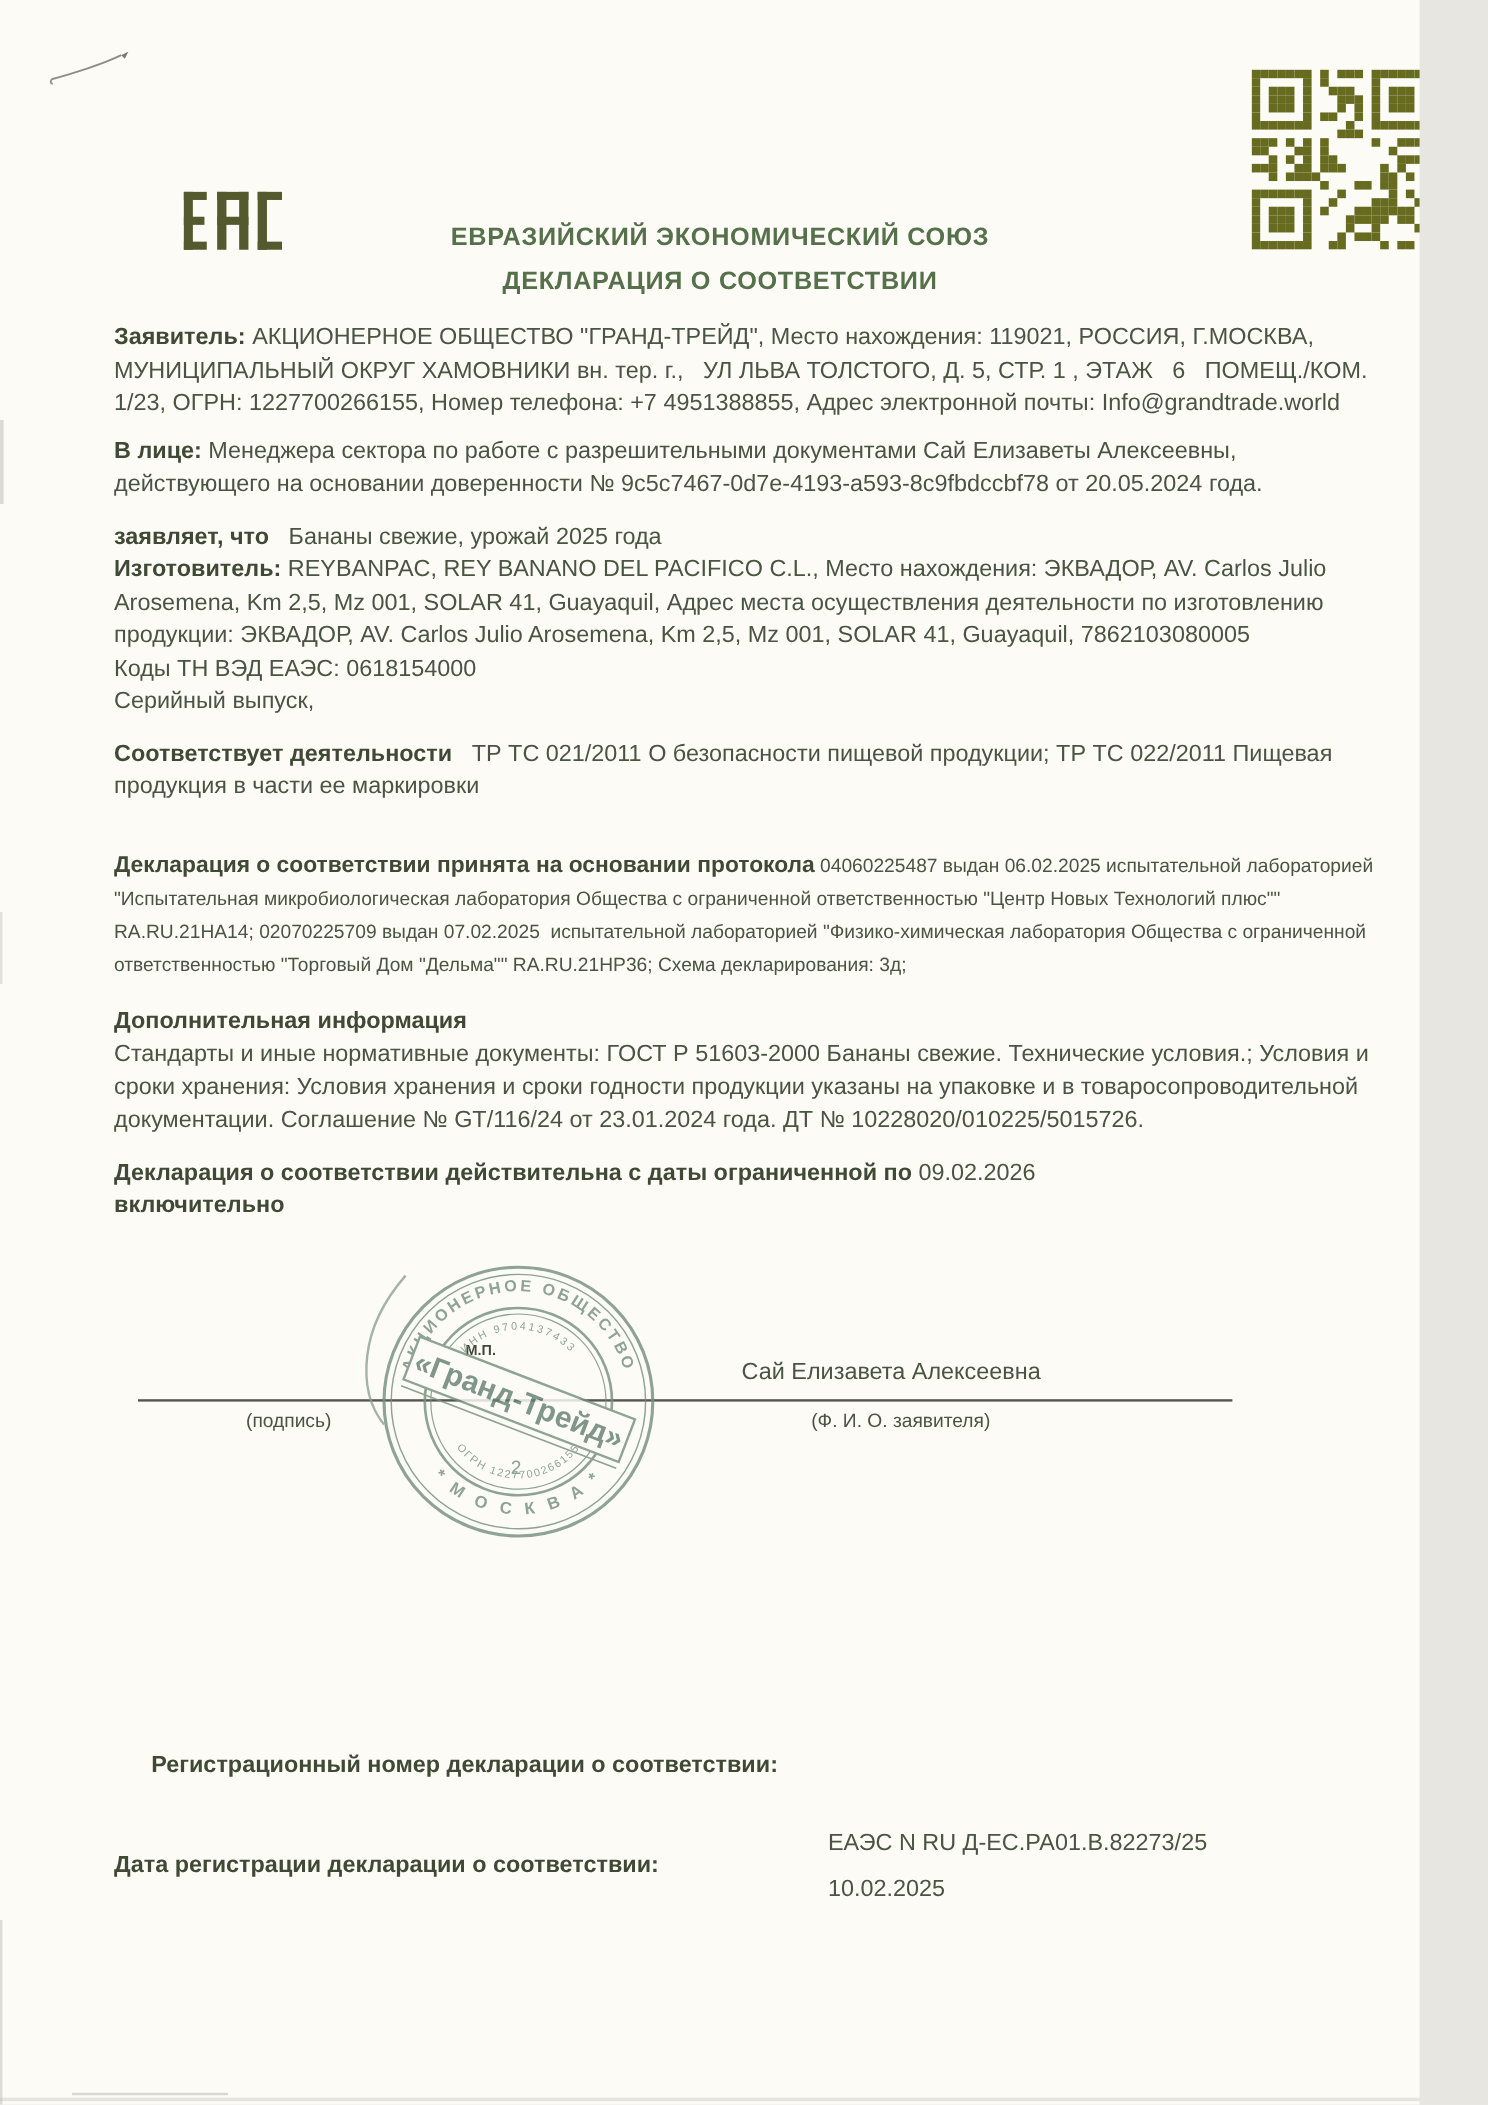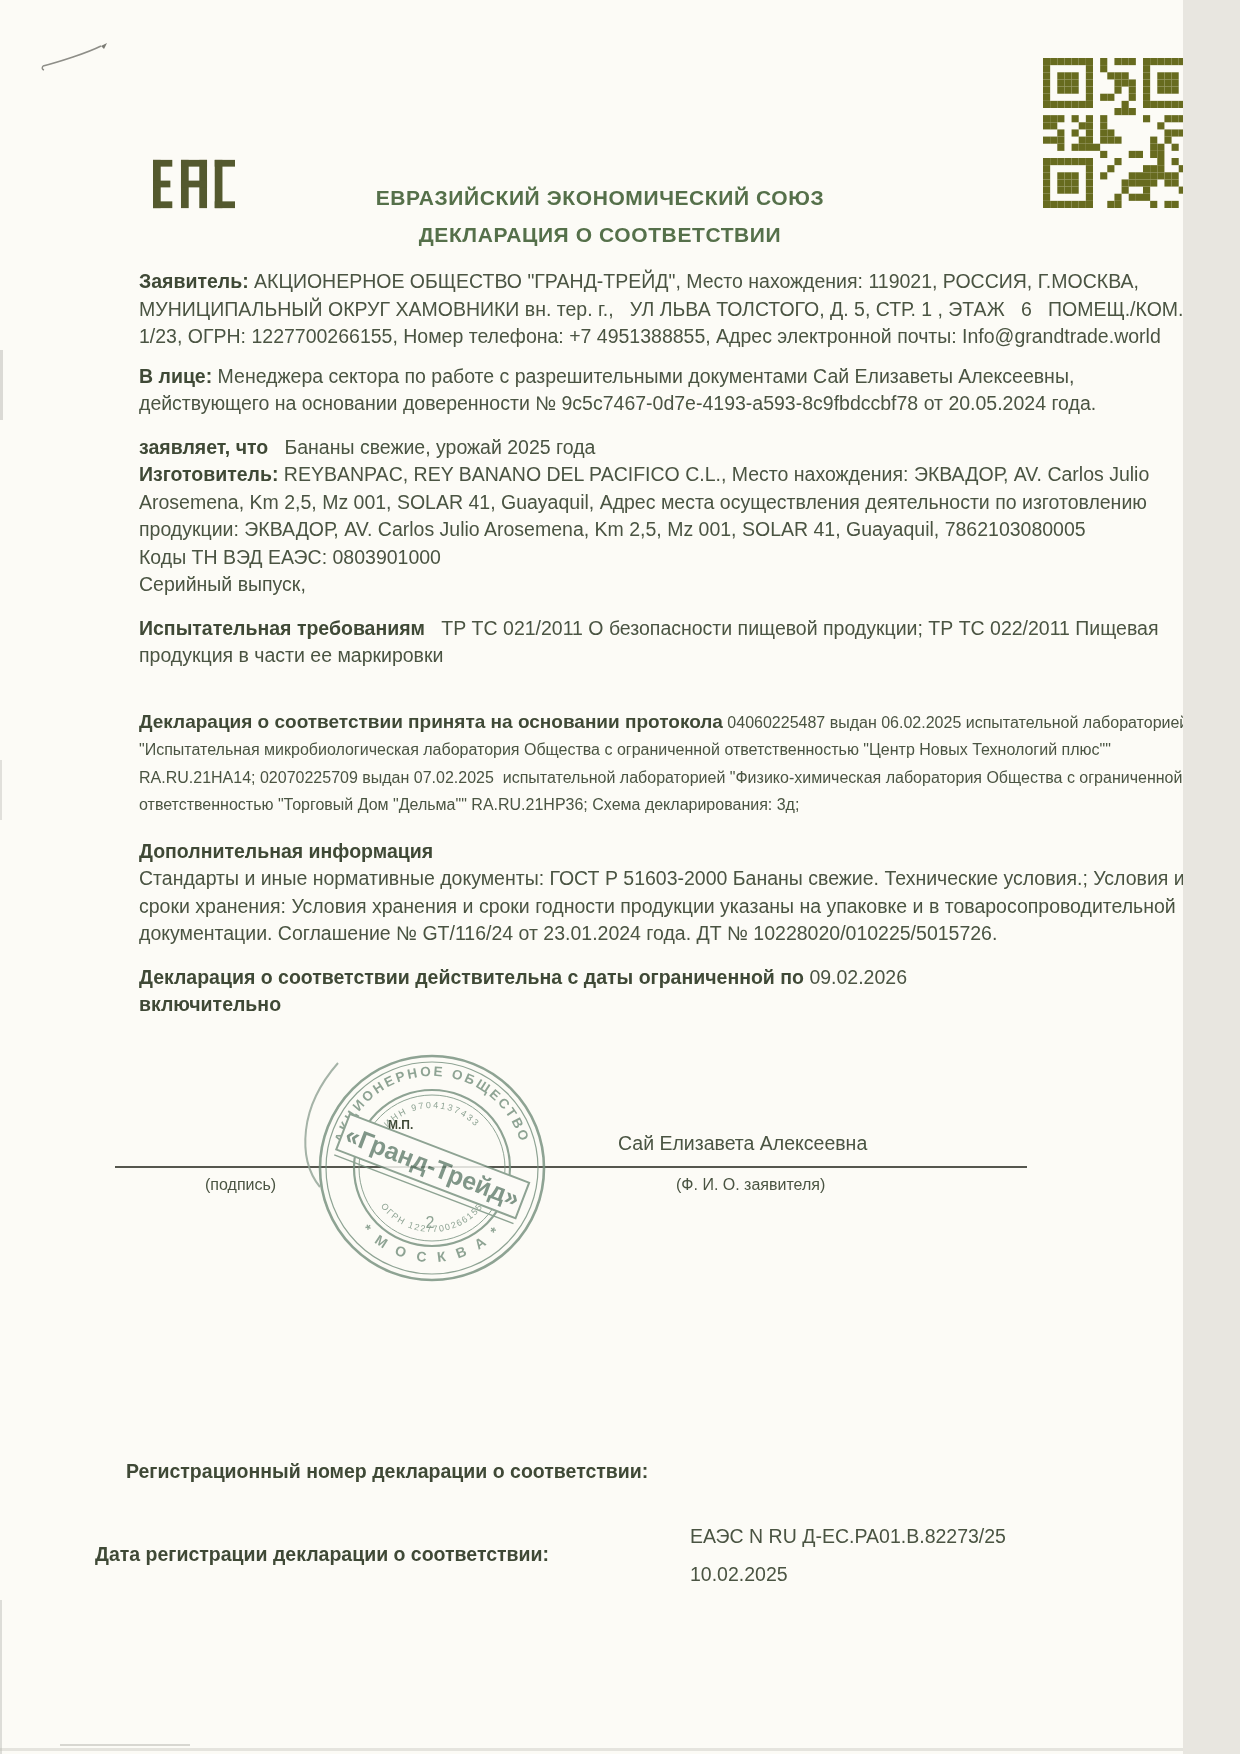--- a/index.html
+++ b/index.html
@@ -8,21 +8,21 @@
     width:1183px;height:1754px;
     background:#fcfbf6;
     font-family:"Liberation Sans","DejaVu Sans",sans-serif;
     color:#4a5442;
     overflow:hidden;
   }
   .abs{position:absolute;}
   .b{font-weight:bold;color:#3f4936;}
   .titles{left:0;top:186px;width:1200px;text-align:center;}
   .title-line{font-weight:bold;font-size:21px;color:#55704a;letter-spacing:.6px;margin-bottom:13px;}
-  .main-col{left:95px;top:268px;width:1058px;font-size:19.5px;line-height:27.5px;margin-left:44px;}
+  .main-col{left:95px;top:268px;width:1058px;font-size:19.5px;line-height:27.5px;}
   .main-col p{margin:0;white-space:pre-wrap;}
   .gap12{margin-top:12px!important;}
   .gap16{margin-top:16px!important;}
   .gap20{margin-top:20px!important;}
   .gap26{margin-top:38px!important;}
   .small{font-size:16px;line-height:25px;}
   .sig-line{left:115px;top:1166px;width:912px;height:2px;background:#55564e;}
   .caption{font-size:16px;color:#4a5442;}
   .footer-label{font-weight:bold;font-size:19.5px;color:#3f4936;}
   .footer-value{font-size:19.5px;color:#4a5442;margin-top:20px;}
@@ -274,24 +274,24 @@
   <div class="abs main-col">
 
     <p><span class="b">Заявитель:</span><span> АКЦИОНЕРНОЕ ОБЩЕСТВО "ГРАНД-ТРЕЙД", Место нахождения: 119021, РОССИЯ, Г.МОСКВА, МУНИЦИПАЛЬНЫЙ ОКРУГ ХАМОВНИКИ вн. тер. г.,   УЛ ЛЬВА ТОЛСТОГО, Д. 5, СТР. 1 , ЭТАЖ   6   ПОМЕЩ./КОМ.   1/23, ОГРН: 1227700266155, Номер телефона: +7 4951388855, Адрес электронной почты: Info@grandtrade.world</span></p>
 
     <p class="gap12"><span class="b">В лице:</span><span> Менеджера сектора по работе с разрешительными документами Сай Елизаветы Алексеевны, действующего на основании доверенности № 9c5c7467-0d7e-4193-a593-8c9fbdccbf78 от 20.05.2024 года.</span></p>
 
     <p class="gap16"><span class="b">заявляет, что</span><span>   Бананы свежие, урожай 2025 года</span></p>
 
     <p><span class="b">Изготовитель:</span><span> REYBANPAC, REY BANANO DEL PACIFICO C.L., Место нахождения: ЭКВАДОР, AV. Carlos Julio Arosemena, Km 2,5, Mz 001, SOLAR 41, Guayaquil, Адрес места осуществления деятельности по изготовлению продукции: ЭКВАДОР, AV. Carlos Julio Arosemena, Km 2,5, Mz 001, SOLAR 41, Guayaquil, 7862103080005</span></p>
 
-    <p>Коды ТН ВЭД ЕАЭС: 0803901000</p>
+    <p>Коды ТН ВЭД ЕАЭС: 0618154000</p>
     <p>Серийный выпуск,</p>
 
-    <p class="gap16"><span class="b">Испытательная требованиям</span><span>   ТР ТС 021/2011 О безопасности пищевой продукции; ТР ТС 022/2011 Пищевая продукция в части ее маркировки</span></p>
+    <p class="gap16"><span class="b">Соответствует деятельности</span><span>   ТР ТС 021/2011 О безопасности пищевой продукции; ТР ТС 022/2011 Пищевая продукция в части ее маркировки</span></p>
 
     <p class="gap26"><span class="b" style="font-size:19px;">Декларация о соответствии принята на основании протокола</span><span class="small"> 04060225487 выдан 06.02.2025 испытательной лабораторией "Испытательная микробиологическая лаборатория Общества с ограниченной ответственностью "Центр Новых Технологий плюс"" RA.RU.21НА14; 02070225709 выдан 07.02.2025  испытательной лабораторией "Физико-химическая лаборатория Общества с ограниченной ответственностью "Торговый Дом "Дельма"" RA.RU.21НР36; Схема декларирования: 3д;</span></p>
 
     <p class="gap20"><span class="b">Дополнительная информация</span></p>
     <p>Стандарты и иные нормативные документы: ГОСТ Р 51603-2000 Бананы свежие. Технические условия.; Условия и сроки хранения: Условия хранения и сроки годности продукции указаны на упаковке и в товаросопроводительной документации. Соглашение № GT/116/24 от 23.01.2024 года. ДТ № 10228020/010225/5015726.</p>
 
     <p class="gap16"><span class="b">Декларация о соответствии действительна с даты ограниченной по</span><span> 09.02.2026</span></p>
     <p><span class="b">включительно</span></p>
   </div>
 

